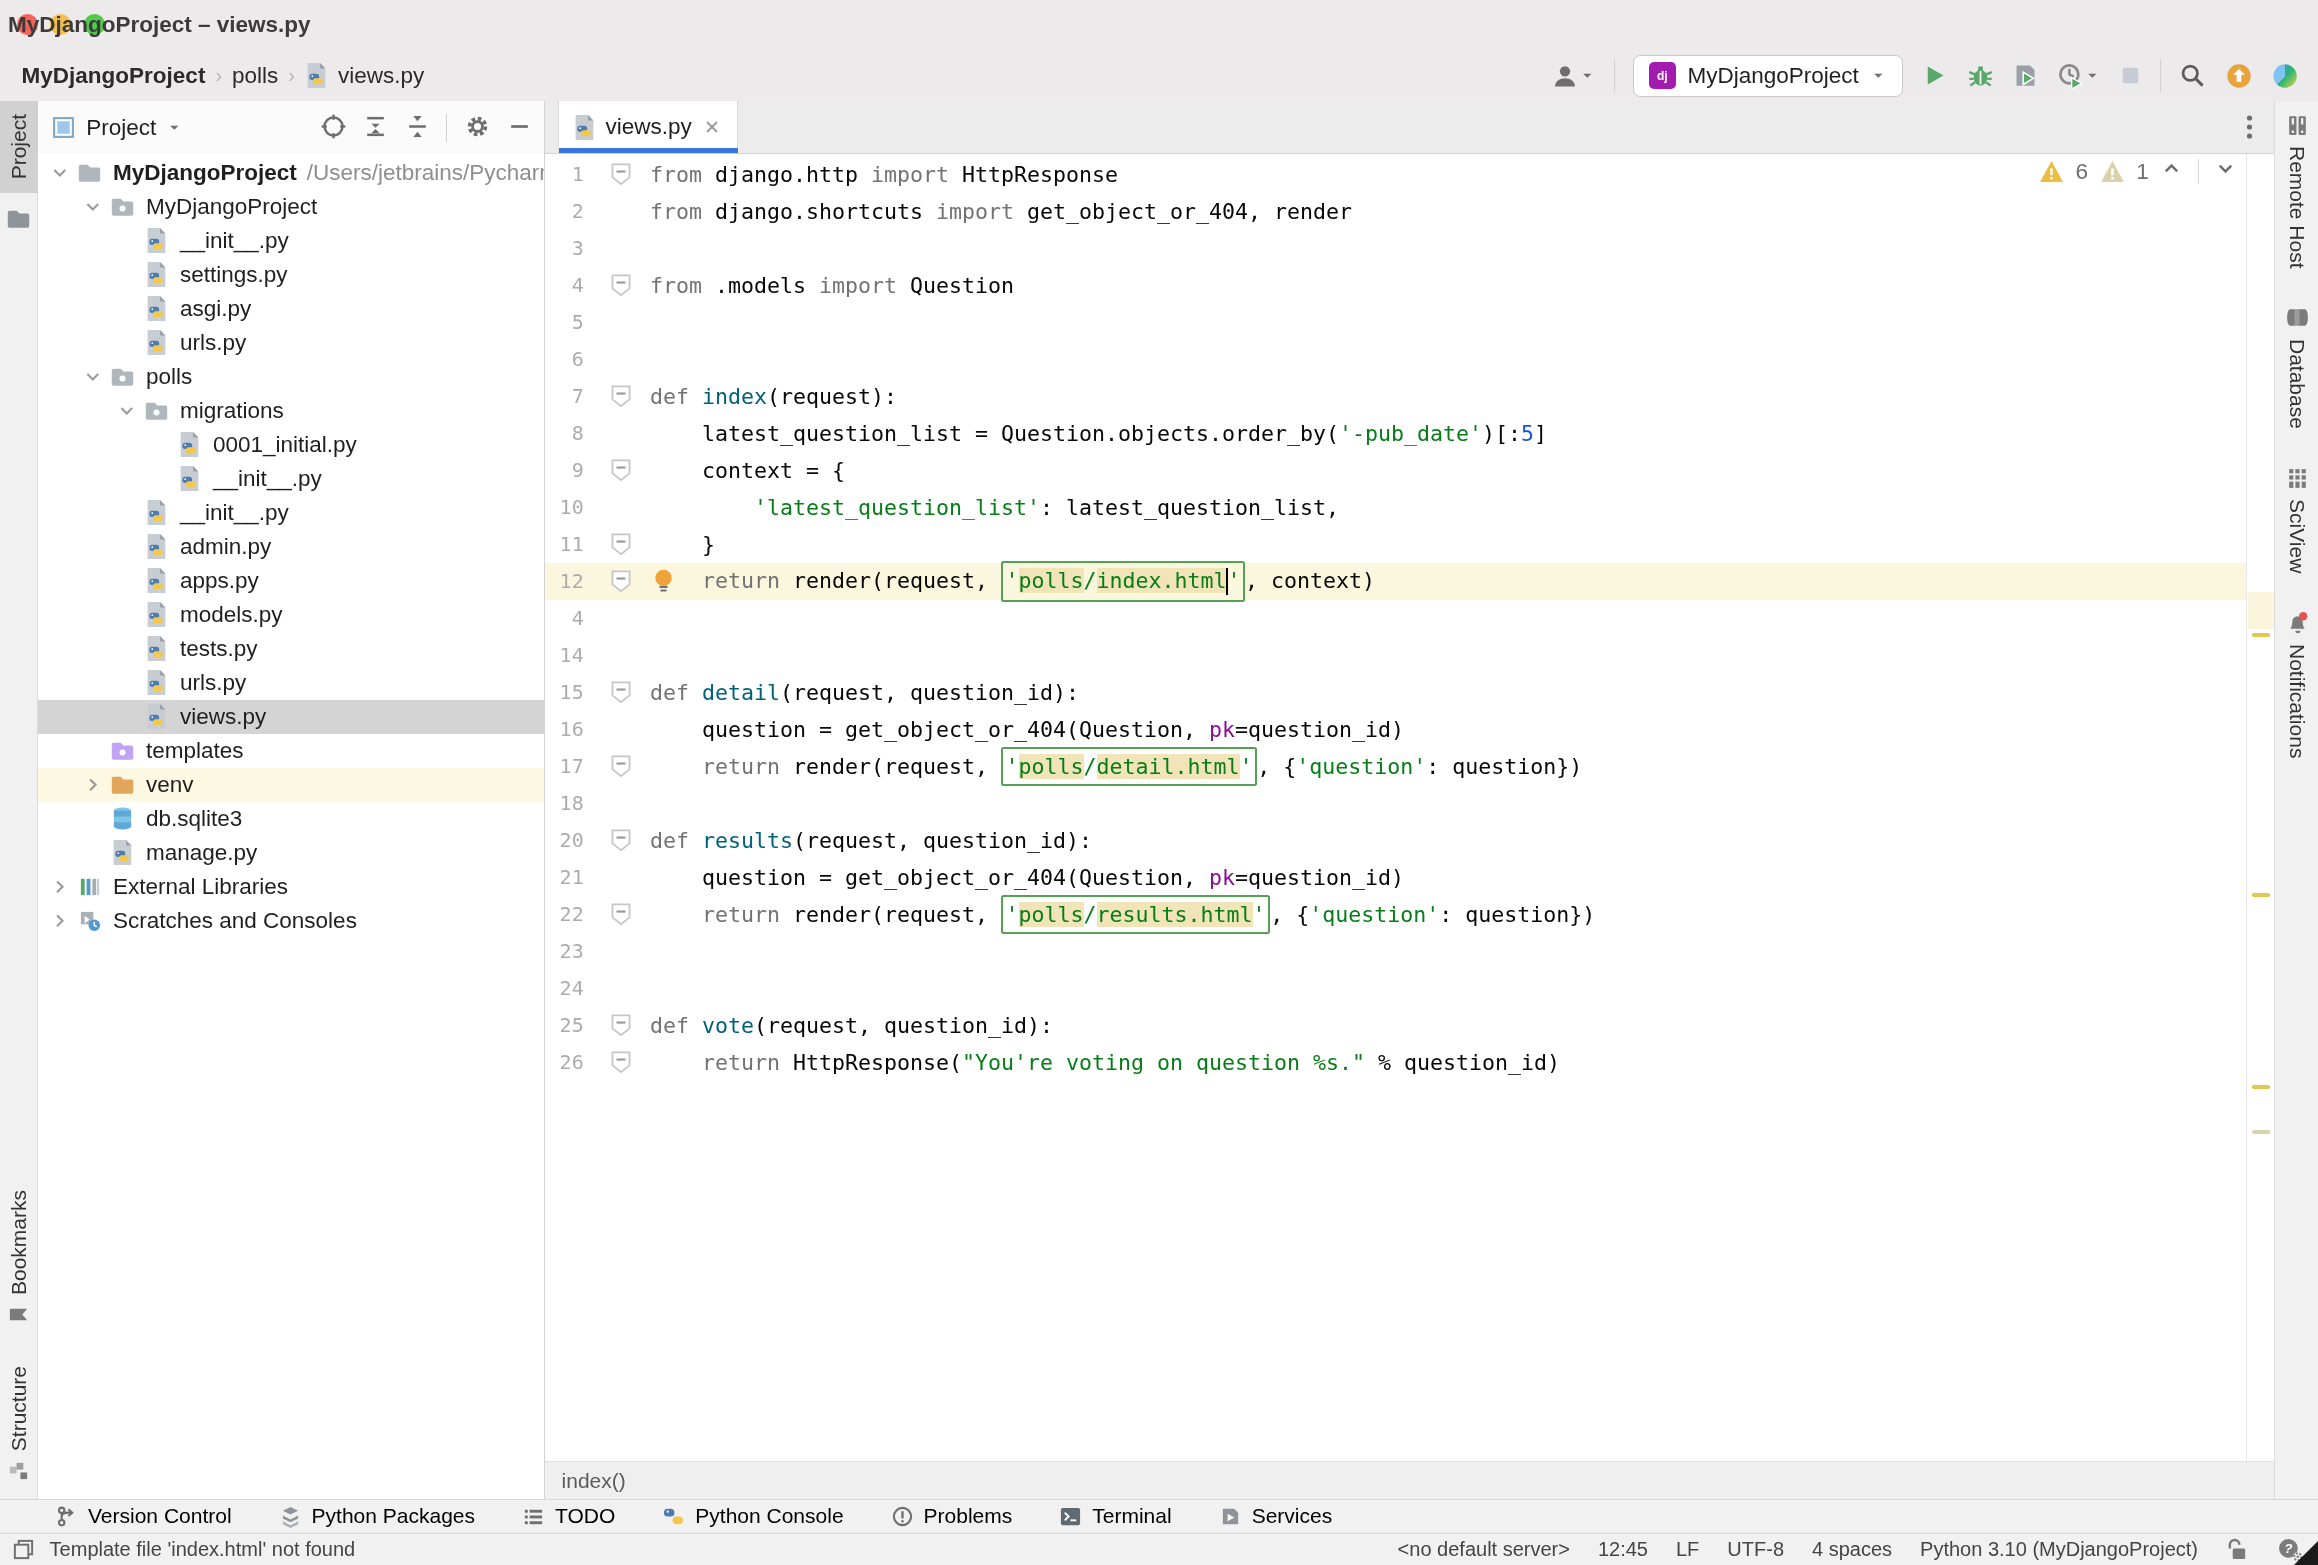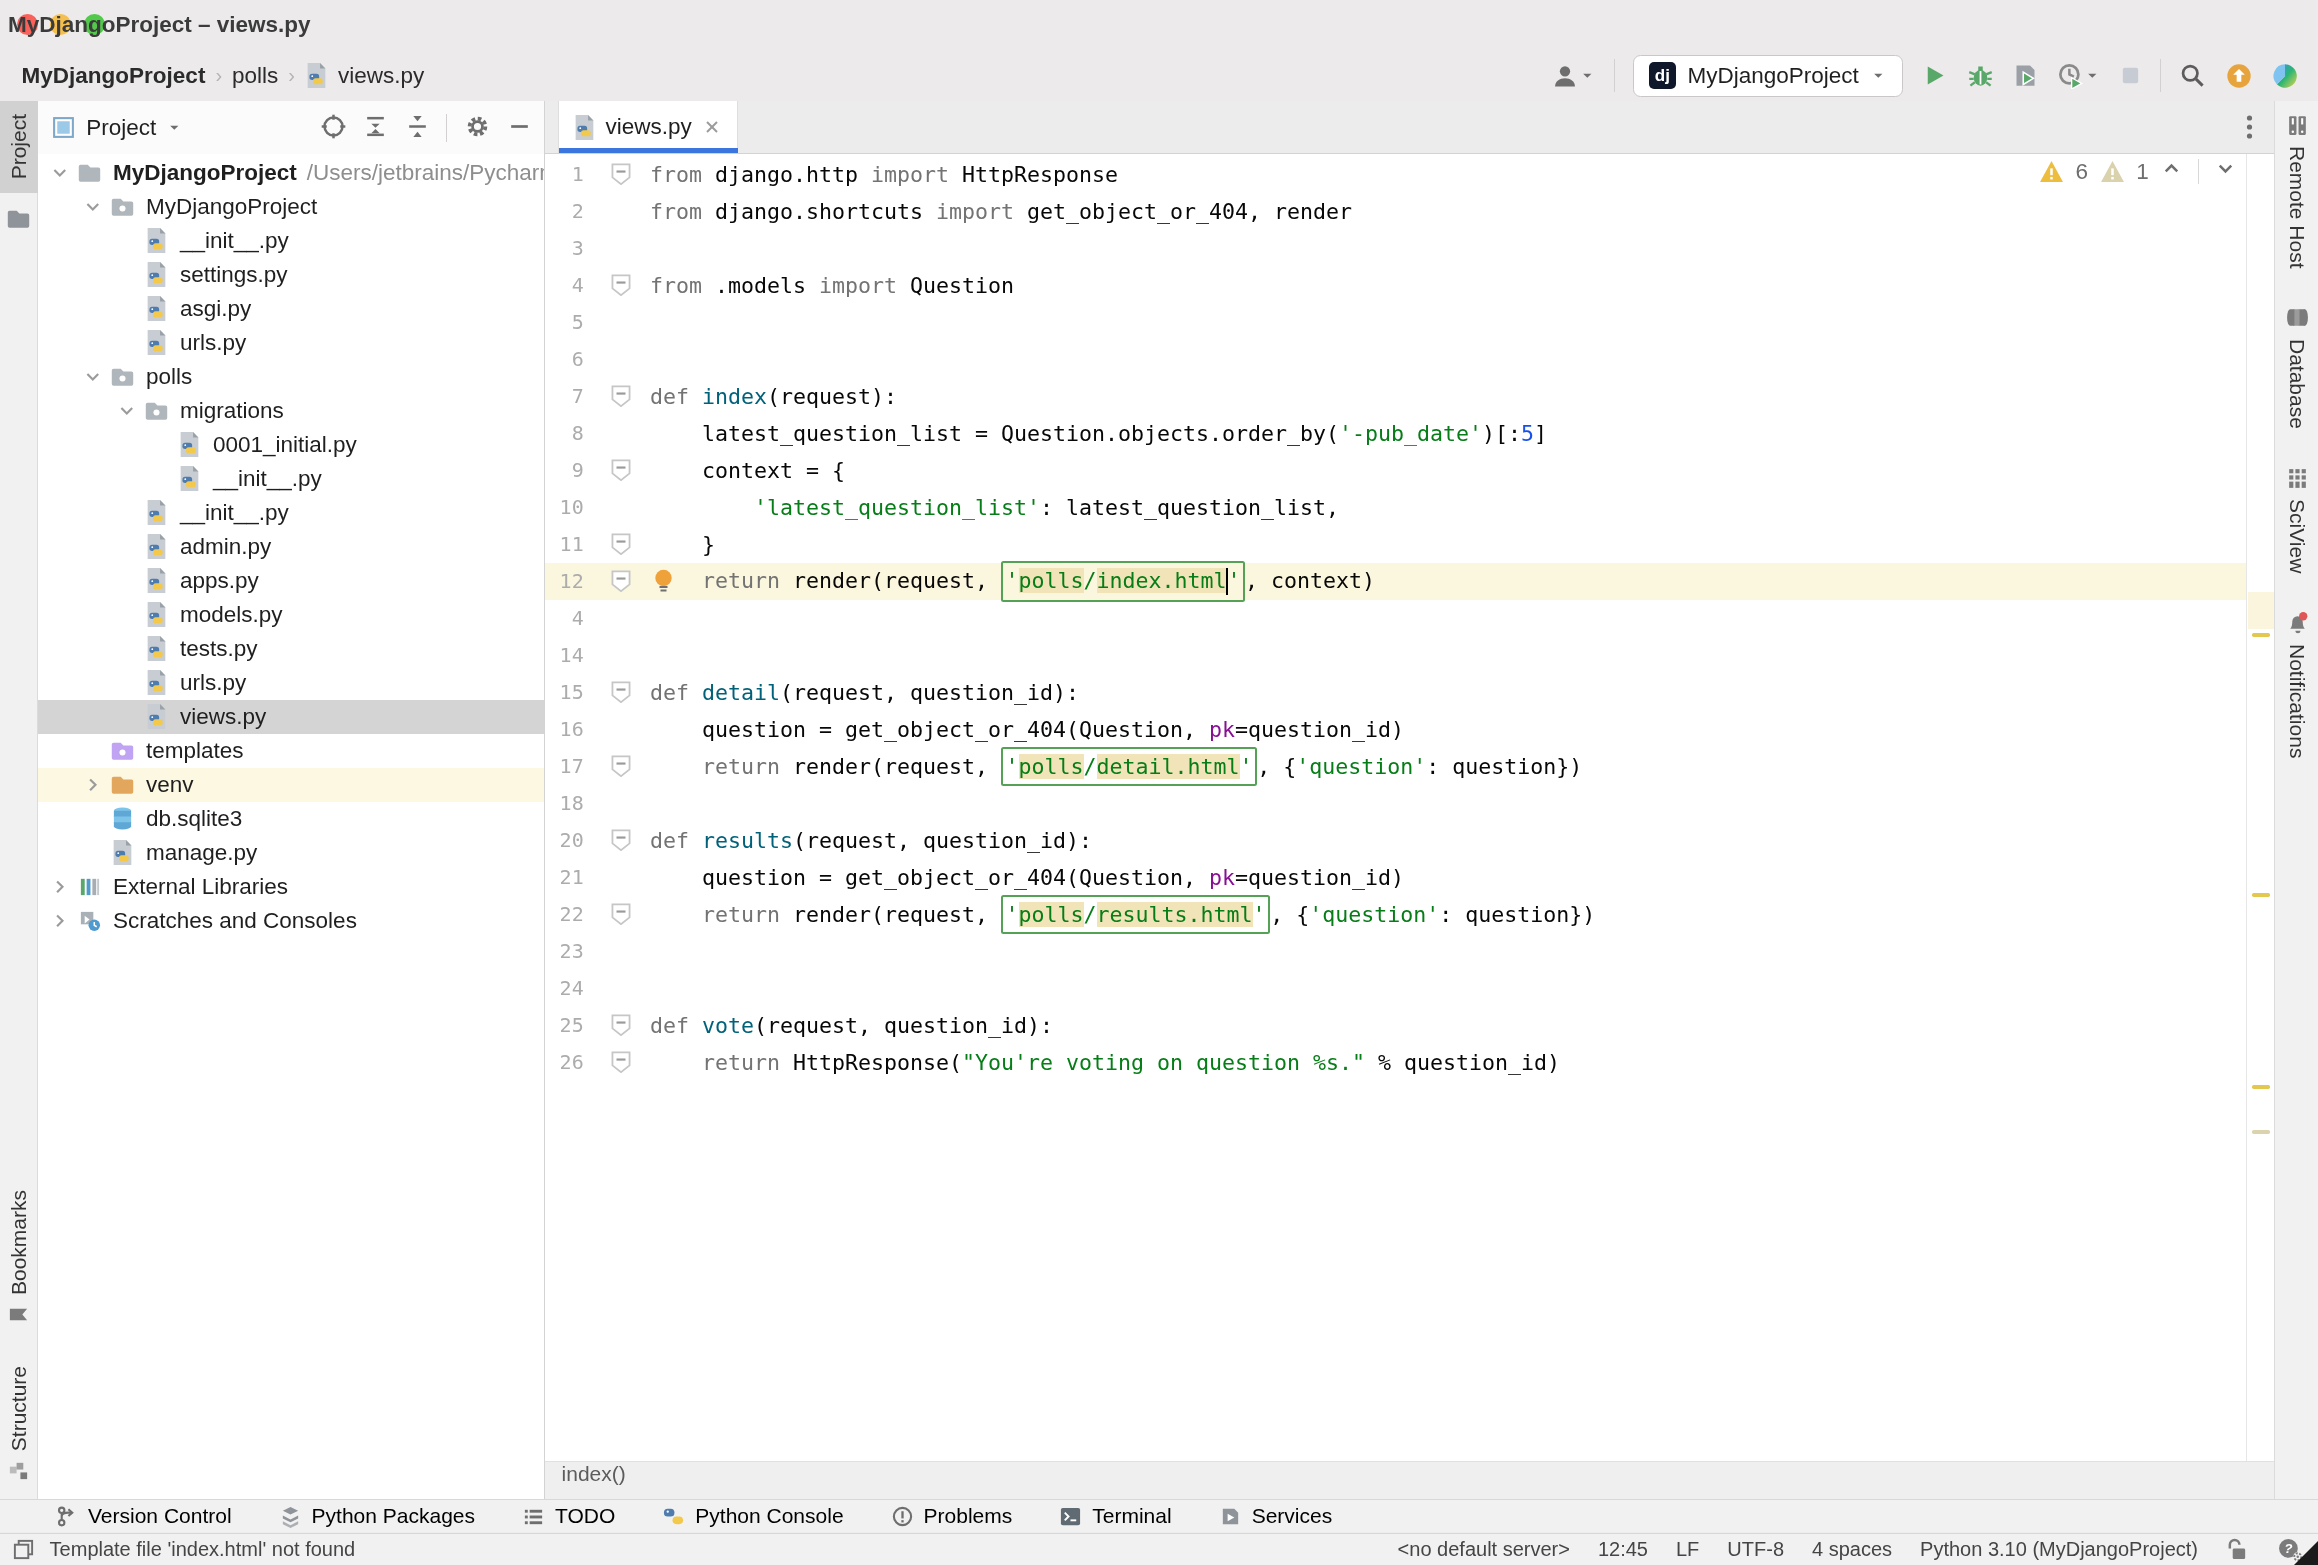--- a/index.html
+++ b/index.html
@@ -16,21 +16,21 @@
 
   
   .navbar { position:absolute; left:0; top:50px; width:100%; height:52px; background:#ECEAEB; border-bottom:0.8px solid #D1CFD0; display:flex; align-items:center; }
   .crumbs { display:flex; align-items:center; gap:10px; padding-left:21.6px; font-size:22.5px; color:#2B2B2B; }
   .crumbs .sep { color:#B4B4B4; font-size:20px; }
   .crumbs .b { font-weight:700; }
   .nav-right { margin-left:auto; display:flex; align-items:center; gap:18.3px; padding-right:20px; }
   .vsep { width:0.8px; height:33px; background:#D2D0D1; }
   .runpill { display:flex; align-items:center; gap:11.6px; background:#FFFFFF; border:0.8px solid #C9C7C8; border-radius:7.5px; height:42px; padding:0 15px; }
   .runpill .cfg { font-size:22.5px; color:#1F1F1F; }
-  .djbadge { width:27px; height:27px; border-radius:5px; background:#0f172a; color:#fff; font-size:17px; font-weight:700; display:flex; align-items:center; justify-content:center; }
+  .djbadge { width:27px; height:27px; border-radius:5px; background:#a21caf; color:#fff; font-size:12px; font-weight:700; display:flex; align-items:center; justify-content:center; }
   .icobtn { display:flex; align-items:center; justify-content:center; }
 
   
   .main { position:absolute; left:0; top:101px; width:100%; height:1398px; display:flex; }
   .stripe { background:#F2F1F2; }
   .stripe.left { width:38px; border-right:0.8px solid #DCDBDC; display:flex; flex-direction:column; align-items:center; }
   .stripe.right { width:45px; border-left:0.8px solid #DCDBDC; display:flex; flex-direction:column; align-items:center; gap:37px; padding-top:11.6px; }
   .vtext-up { writing-mode:vertical-rl; transform:rotate(180deg); font-size:21px; color:#333; }
   .vtext-down { writing-mode:vertical-rl; font-size:21px; color:#333; }
   .stripe-tab-selected { background:#D2D1D2; width:38px; padding:13.3px 0; display:flex; justify-content:center; }
@@ -70,21 +70,21 @@
   .cl.cur { background:#FBF6DE; }
   .cl .num { width:47px; text-align:right; padding-right:8.3px; color:#ACACAC; font-size:20px; flex:0 0 auto; }
   .cl .foldc { width:58px; flex:0 0 auto; display:flex; justify-content:center; position:relative; }
   .cl .src { white-space:pre; color:#070707; }
   .t { color:#070707; } .k { color:#737373; } .fn { color:#00627A; }
   .s { color:#067D17; } .num-lit { color:#1750EB; } .pm { color:#871094; }
   .sh { background:#F0E4B8; }
   .tplbox { display:inline-block; border:2.5px solid #55A257; border-radius:2.5px; padding:5px 2.5px; margin:-7.5px 0; }
   .caret { display:inline-block; width:2.5px; height:27px; background:#000; vertical-align:middle; margin:0 -0.8px; }
   .bulb { position:absolute; left:106px; top:5px; }
-  .editor-crumb { height:38px; background:#F0EFF0; border-top:0.8px solid #E2E1E2; display:flex; padding-left:16.6px; font-size:21px; color:#5C5C5C; }
+  .editor-crumb { height:38px; background:#F0EFF0; border-top:0.8px solid #E2E1E2; display:flex; align-items:center; padding-left:16.6px; font-size:21px; color:#5C5C5C; }
 
   
   .toolwindow-bar { position:absolute; left:0; top:1499px; width:100%; height:33px; background:#F2F1F2; border-top:0.8px solid #D9D8D9; display:flex; align-items:center; gap:47px; padding-left:55px; }
   .twitem { display:flex; align-items:center; gap:10px; font-size:21px; color:#000000; }
   .statusbar { position:absolute; left:0; top:1533px; width:100%; height:32px; background:#F2F1F2; border-top:0.8px solid #D9D8D9; display:flex; align-items:center; font-size:20px; color:#454545; }
   .statusbar .msg { display:flex; gap:15px; padding-left:11.6px; }
   .statusbar .sright { margin-left:auto; display:flex; align-items:center; gap:28px; padding-right:15px; }
   .corner { position:absolute; right:0; bottom:0; width:0; height:0; border-left:25px solid transparent; border-bottom:25px solid #1A1A1A; }
   i.ic { display:inline-flex; align-items:center; justify-content:center; line-height:0; }
 </style>

